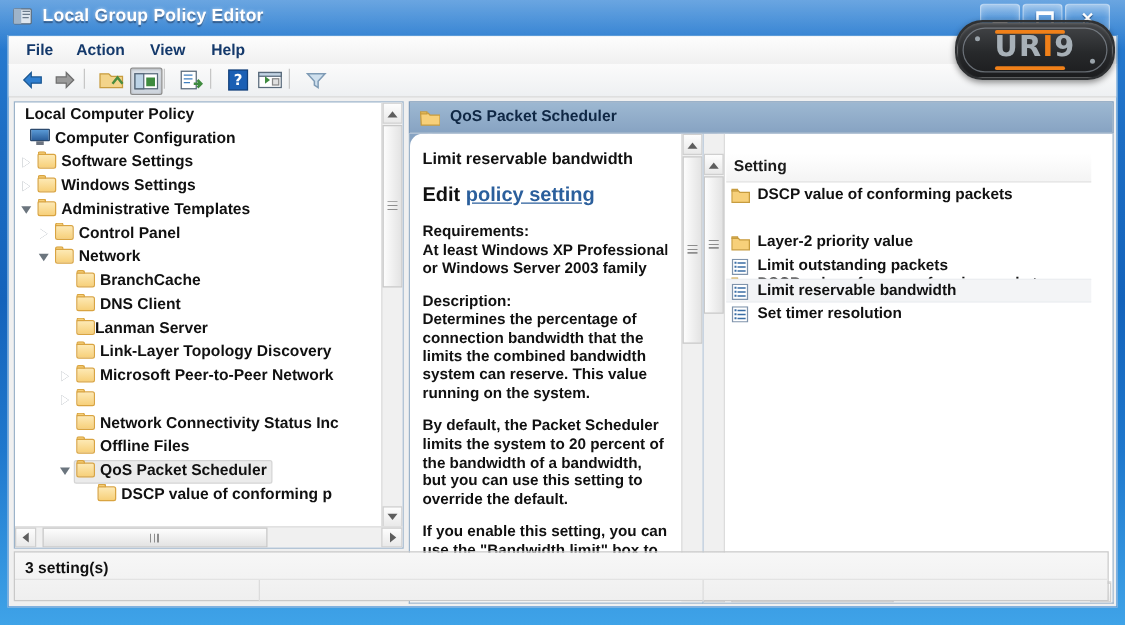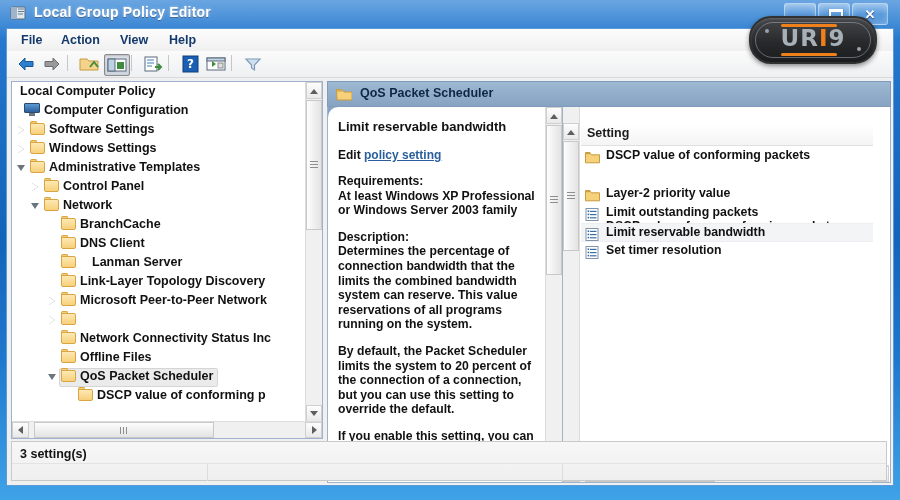--- a/index.html
+++ b/index.html
@@ -228,21 +228,21 @@
   #midpane-corner::after{
     content:"";position:absolute;left:0;top:0;width:18px;height:18px;
     background:#fff;border-top-left-radius:10px;
   }
   #desc{
     position:absolute;left:10px;top:12px;width:196px;height:348px;overflow:hidden;
   }
   #desc-title{font-size:13px;font-weight:bold;color:#111;margin:0 0 14px 0;}
   .desc-line{font-size:12.2px;color:#111;font-weight:bold;line-height:14.6px;white-space:nowrap;}
   .desc-gap{height:12px;}
-  #edit-row{font-size:12px;font-weight:bold;color:#111;margin-bottom:12px;}
+  #edit-row{font-size:16px;font-weight:bold;color:#111;margin-bottom:12px;}
   #policy-link{
     color:#2b5f9c;text-decoration:underline;cursor:pointer;font-weight:bold;
   }
 
   #tabs{
     position:absolute;left:320px;top:448px;width:236px;height:22px;
   }
   .tabshape{
     position:absolute;top:0;height:21px;font-size:12.5px;font-weight:bold;
     color:#111;line-height:21px;white-space:nowrap;cursor:default;
@@ -290,21 +290,21 @@
     border:1px solid #c9c9c9;box-sizing:border-box;
   }
   #status-text{
     position:absolute;left:8px;top:5px;font-size:12.5px;font-weight:bold;color:#111;
   }
   .status-div{position:absolute;top:22px;width:1px;height:17px;background:#dcdcdc;}
   .status-line{position:absolute;left:0;top:21px;width:100%;height:1px;background:#e3e3e3;}
 
   
   #watermark{
-    position:absolute;right:23px;top:16px;width:124px;height:44px;
+    position:absolute;right:8px;top:16px;width:124px;height:44px;
     border-radius:22px;
     background:linear-gradient(180deg,#45474a,#27292b 55%,#1b1c1e);
     border:2px solid #2f3133;
     box-shadow:0 2px 5px rgba(0,0,0,.45), inset 0 1px 2px rgba(255,255,255,.18);
     overflow:hidden;
   }
   #wm-text{
     position:absolute;left:0;top:7px;width:100%;text-align:center;
     font-size:23px;font-weight:bold;letter-spacing:1px;
     font-family:"DejaVu Sans", sans-serif;
@@ -472,21 +472,21 @@
               <span class="ftab"></span>
               <span class="fback"></span>
             </span>
             <span class="tlabel" style="left: 68px;">DNS Client</span>
           </div>
           <div class="trow">
             <span class="folder" style="left: 49px;">
               <span class="ftab"></span>
               <span class="fback"></span>
             </span>
-            <span class="tlabel" style="left: 80px;">Lanman Server</span>
+            <span class="tlabel" style="left: 64px;">Lanman Server</span>
           </div>
           <div class="trow">
             <span class="folder" style="left: 49px;">
               <span class="ftab"></span>
               <span class="fback"></span>
             </span>
             <span class="tlabel" style="left: 68px;">Link-Layer Topology Discovery</span>
           </div>
           <div class="trow">
             <span class="twist closed" style="left: 36px;"></span>
@@ -581,26 +581,25 @@
           <div id="desc-body">
               <div class="desc-line">Requirements:</div>
               <div class="desc-line">At least Windows XP Professional</div>
               <div class="desc-line">or Windows Server 2003 family</div>
               <div class="desc-gap"></div>
               <div class="desc-line">Description:</div>
               <div class="desc-line">Determines the percentage of</div>
               <div class="desc-line">connection bandwidth that the</div>
               <div class="desc-line">limits the combined bandwidth</div>
               <div class="desc-line">system can reserve. This value</div>
-              <div class="desc-line">reservations of all programs</div>
               <div class="desc-line">running on the system.</div>
               <div class="desc-gap"></div>
               <div class="desc-line">By default, the Packet Scheduler</div>
               <div class="desc-line">limits the system to 20 percent of</div>
-              <div class="desc-line">the connection of a connection,</div>
+              <div class="desc-line">the bandwidth of a bandwidth,</div>
               <div class="desc-line">but you can use this setting to</div>
               <div class="desc-line">override the default.</div>
               <div class="desc-gap"></div>
               <div class="desc-line">If you enable this setting, you can</div>
               <div class="desc-line">use the "Bandwidth limit" box to</div>
             </div>
         </div>
 
         <div class="vscroll" style="right:0;height:374px;">
           <div class="vsarrow up" style="top:0">

